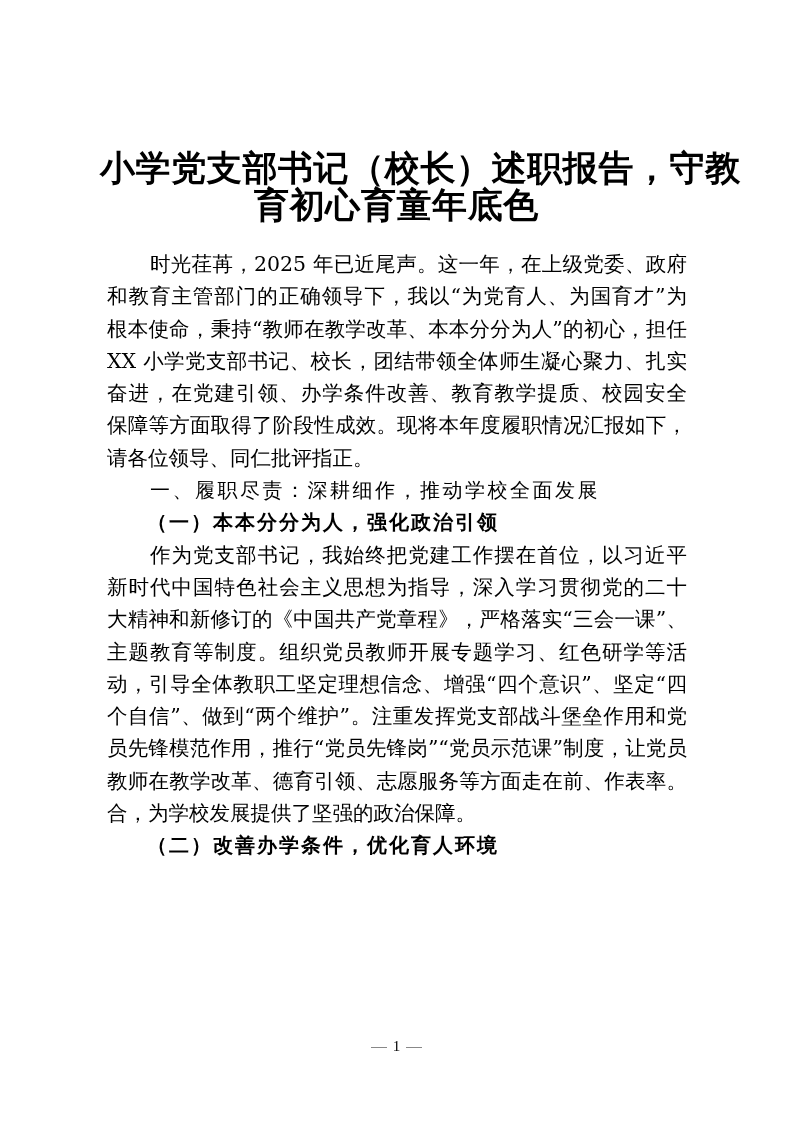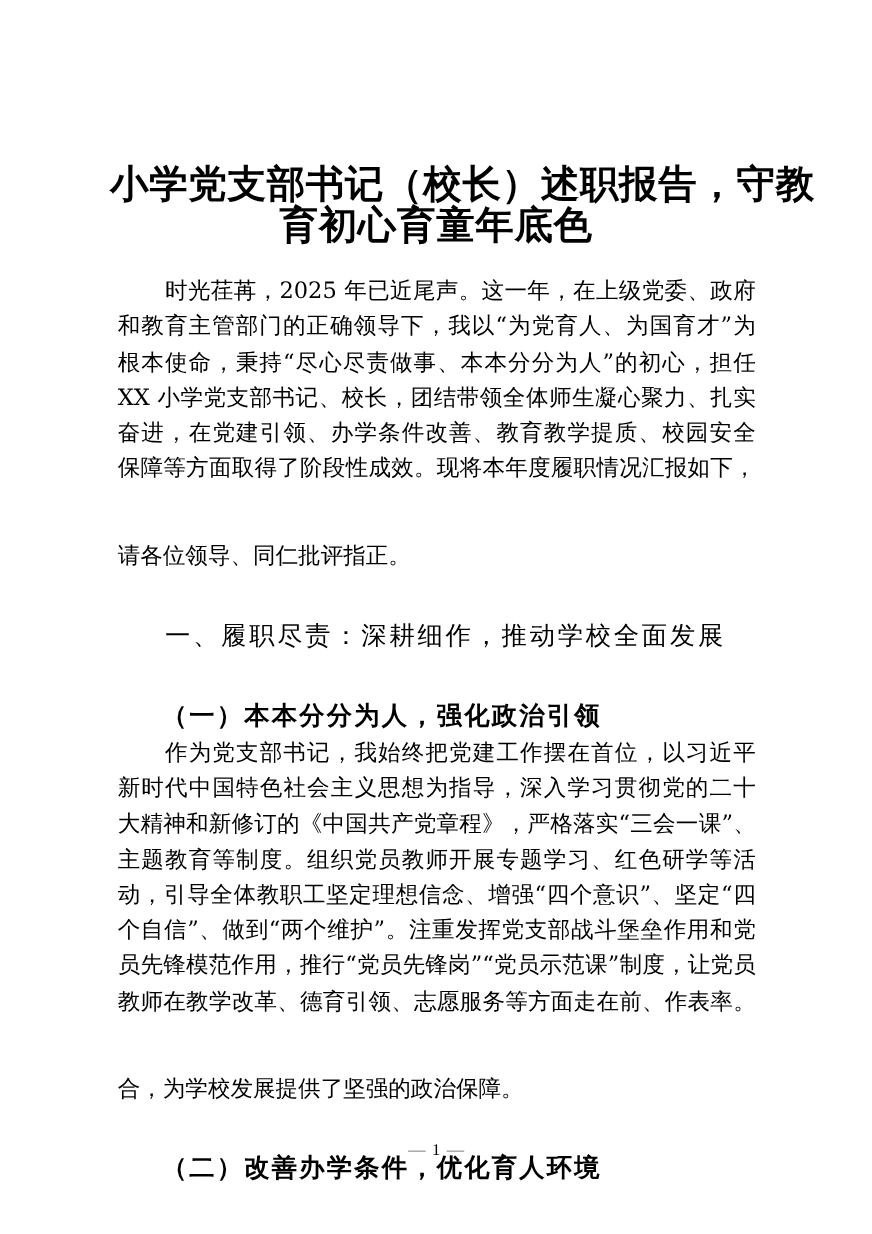--- a/index.html
+++ b/index.html
@@ -44,31 +44,30 @@
     line-height: 32.3px;
   }
   .line {
     display: block;
     height: 32.3px;
     white-space: nowrap;
     text-align-last: justify;
     text-align: justify;
     width: 580px;
   }
-  .line.last { text-align-last: left; margin-top: 47px; }
+  .line.last { text-align-last: left; }
   .line.indent { padding-left: 43px; width: 537px; }
   .heading {
     display: block;
     height: 32.3px;
     white-space: nowrap;
     padding-left: 43px;
     font-family: "DejaVu Sans", sans-serif;
-    font-size: 23px;
+    font-size: 20px;
     letter-spacing: 2.5px;
-    margin-top: 41px;
   }
   .heading.sub { padding-left: 40px; font-weight: bold; letter-spacing: 2px;}
   .heading.h1 { font-weight: normal; }
   .page-number {
     position: absolute;
     left: 0;
     top: 1038px;
     width: 793px;
     text-align: center;
     font-family: "Liberation Serif", serif;
@@ -83,21 +82,21 @@
 <div class="page">
 
   <div class="title">
     <span class="title-line">小学党支部书记（校长）述职报告，守教</span>
     <span class="title-line">育初心育童年底色</span>
   </div>
 
   <div class="body">
     <span class="line indent">时光荏苒，2025 年已近尾声。这一年，在上级党委、政府</span>
     <span class="line">和教育主管部门的正确领导下，我以“为党育人、为国育才”为</span>
-    <span class="line">根本使命，秉持“尽心尽责做事、本本分分为人”的初心，担任</span>
+    <span class="line">根本使命，秉持“教师在教学改革、本本分分为人”的初心，担任</span>
     <span class="line">XX 小学党支部书记、校长，团结带领全体师生凝心聚力、扎实</span>
     <span class="line">奋进，在党建引领、办学条件改善、教育教学提质、校园安全</span>
     <span class="line">保障等方面取得了阶段性成效。现将本年度履职情况汇报如下，</span>
     <span class="line last">请各位领导、同仁批评指正。</span>
 
     <span class="heading h1">一、履职尽责：深耕细作，推动学校全面发展</span>
     <span class="heading sub">（一）本本分分为人，强化政治引领</span>
 
     <span class="line indent">作为党支部书记，我始终把党建工作摆在首位，以习近平</span>
     <span class="line">新时代中国特色社会主义思想为指导，深入学习贯彻党的二十</span>

